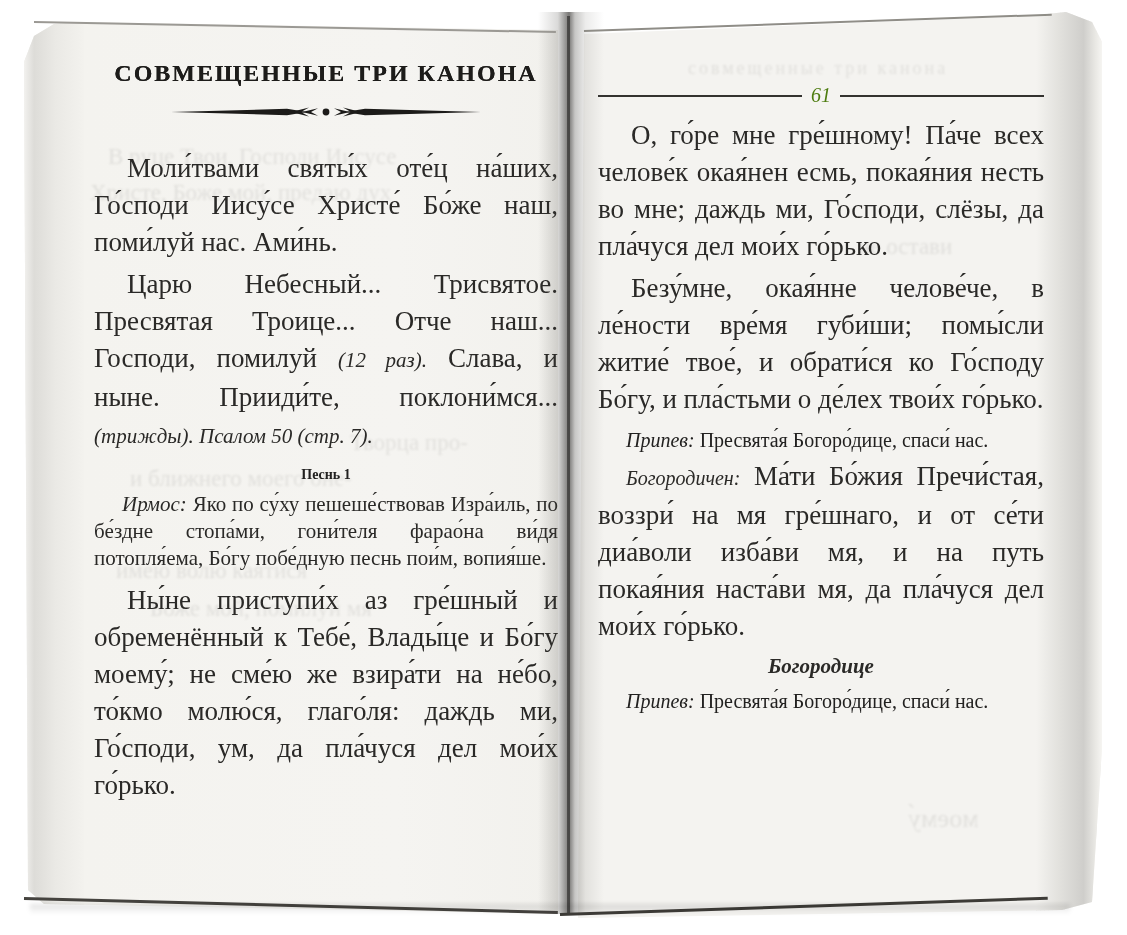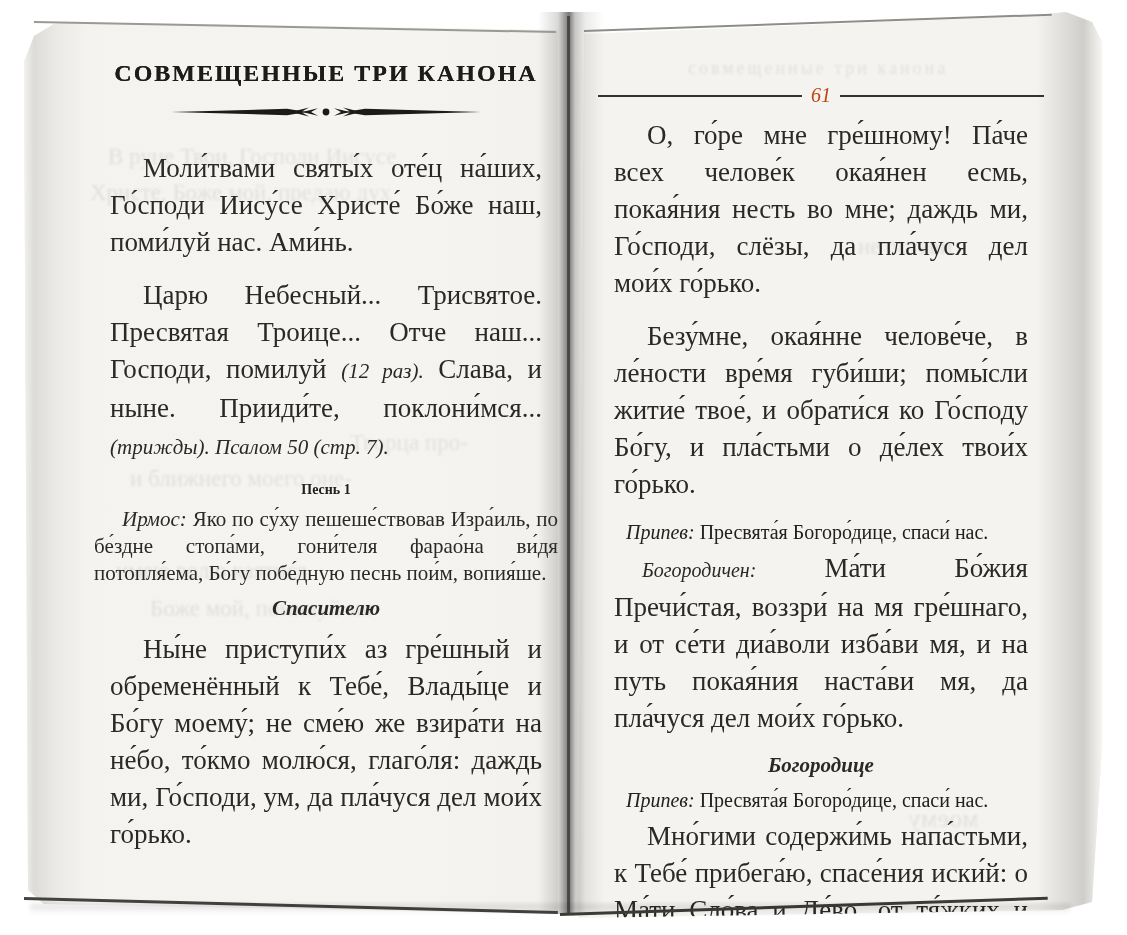--- a/index.html
+++ b/index.html
@@ -43,34 +43,34 @@
 
   
   .content{position:absolute;}
   .content-left{left:74px;top:34px;width:464px;}
   .content-right{left:40px;top:36px;width:446px;}
 
   .book-title{margin:8px 0 0 0;text-align:center;font-weight:bold;font-size:24px;
     letter-spacing:2px;color:#1d1c1a;text-shadow:0 0 0.6px #1d1c1a;}
   .ornament{display:block;margin:17px auto 0 auto;}
 
-  .body-par{margin:16px;font-size:27px;line-height:37px;text-align:justify;text-indent:33px;color:#2a2927;}
+  .body-par{margin:0;font-size:27px;line-height:37px;text-align:justify;text-indent:33px;color:#2a2927;}
   .mt1{margin-top:30px;} .mt2{margin-top:5px;} .mt3{margin-top:10px;}
   .small-it{font-style:italic;font-size:21px;}
   .song-heading{margin:12px 0 0 0;text-align:center;font-weight:bold;font-size:14px;color:#222120;}
   .irmos{margin:8px 0 0 0;font-size:21px;line-height:27px;text-align:justify;text-indent:28px;color:#2a2927;}
   .irmos .lbl{font-style:italic;}
   .address-heading{margin:9px 0 0 0;text-align:center;font-style:italic;font-size:21px;color:#2a2927;}
   .pripev{margin:9px 0 0 0;font-size:20px;line-height:26px;text-indent:28px;color:#222120;}
   .pripev .lbl{font-style:italic;font-weight:normal;}
   .pripev .txt{font-weight:normal;margin-top:48px;}
 
   .pagenum-row{display:flex;align-items:center;margin:40px 0 0 0;}
   .pagenum-rule{flex:1;height:2px;background:#33322f;}
-  .pagenum{font-style:italic;font-size:20px;padding:0 9px;color:#c2410c;}
+  .pagenum{font-style:italic;font-size:20px;padding:0 9px;color:#4d7c0f;}
 
   .bogorodichen-lbl{font-style:italic;font-size:20px;}
 
   
   .ghost{position:absolute;font-size:23px;color:rgba(88,86,80,0.8);opacity:0.15;
     filter:blur(1.2px);white-space:nowrap;pointer-events:none;}
   .ghost-sm{font-size:18px;}
   .ghost-mirror{transform:scaleX(-1);}
 </style>
 </head>
@@ -106,21 +106,20 @@
       </svg>
 
       <p class="body-par mt1">Моли́твами святы́х оте́ц на́ших, Го́споди Иису́се Христе́ Бо́же наш, поми́луй нас. Ами́нь.</p>
 
       <p class="body-par mt2"><span>Царю Небесный... Трисвятое. Пресвятая Троице... Отче наш... Господи, помилуй </span><span class="small-it">(12 раз).</span><span> Слава, и ныне. Прииди́те, поклони́мся... </span><span class="small-it">(трижды). Псалом 50 (стр. 7).</span></p>
 
       <h2 class="song-heading">Песнь 1</h2>
 
       <p class="irmos"><span class="lbl">Ирмос:</span><span> Яко по су́ху пешеше́ствовав Изра́иль, по бе́здне стопа́ми, гони́теля фарао́на ви́дя потопля́ема, Бо́гу побе́дную песнь пои́м, вопия́ше.</span></p>
 
-      <h3 class="address-heading">Спасителю</h3>
 
 
       <p class="body-par mt3">Ны́не приступи́х аз гре́шный и обременённый к Тебе́, Влады́це и Бо́гу моему́; не сме́ю же взира́ти на не́бо, то́кмо молю́ся, глаго́ля: даждь ми, Го́споди, ум, да пла́чуся дел мои́х го́рько.</p>
     </div>
   </div>
 
   <div class="page page-right">
     <div class="edge-band edge-band-right"></div>
 
     <div class="ghost ghost-sm" style="left:130px;top:50px;letter-spacing:3px;">совмещенные три канона</div>
@@ -139,21 +138,20 @@
       <p class="body-par mt2">Безу́мне, окая́нне челове́че, в ле́ности вре́мя губи́ши; помы́сли житие́ твое́, и обрати́ся ко Го́споду Бо́гу, и пла́стьми о де́лех твои́х го́рько.</p>
 
       <p class="pripev"><span class="lbl">Припев:</span><span class="txt"> Пресвята́я Богоро́дице, спаси́ нас.</span></p>
 
       <p class="body-par mt2" style="text-indent:28px;"><span class="bogorodichen-lbl">Богородичен:</span><span> Ма́ти Бо́жия Пречи́стая, воззри́ на мя гре́шнаго, и от се́ти диа́воли изба́ви мя, и на путь покая́ния наста́ви мя, да пла́чуся дел мои́х го́рько.</span></p>
 
       <h3 class="address-heading">Богородице</h3>
 
       <p class="pripev"><span class="lbl">Припев:</span><span class="txt"> Пресвята́я Богоро́дице, спаси́ нас.</span></p>
 
-      <p class="body-par mt2">Мно́гими содержи́мь напа́стьми, к Тебе́ прибега́ю, спасе́ния иски́й: о Ма́ти Сло́ва и Де́во, от тя́жких и лю́тых мя спаси́.</p>
     </div>
   </div>
 
   <div class="gutter"></div>
   <div class="gutter-line"></div>
   <div class="edge-line edge-top-left"></div>
   <div class="edge-line edge-top-right"></div>
   <div class="edge-line edge-bottom-left"></div>
   <div class="edge-line edge-bottom-right"></div>
   <div class="floor-shadow"></div>

